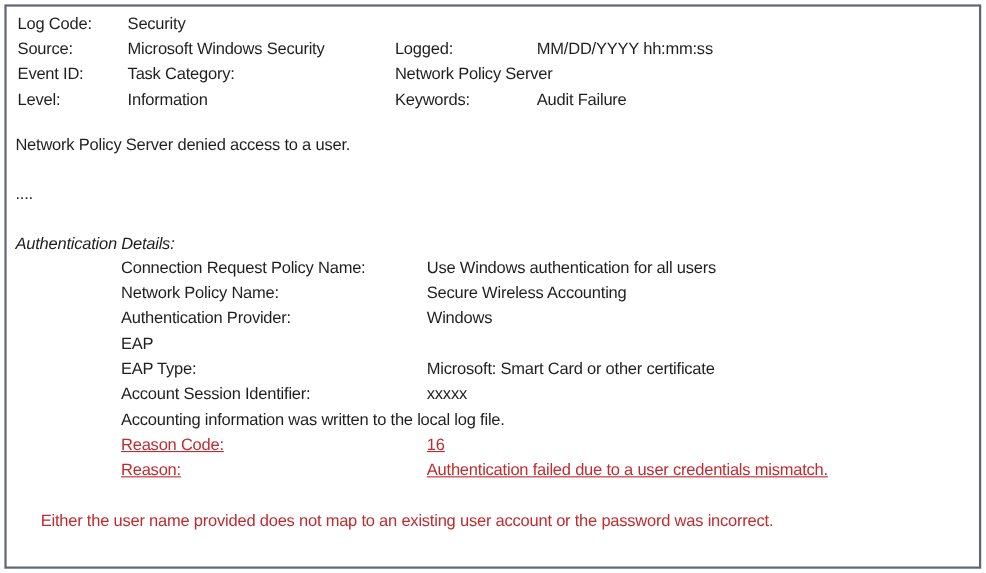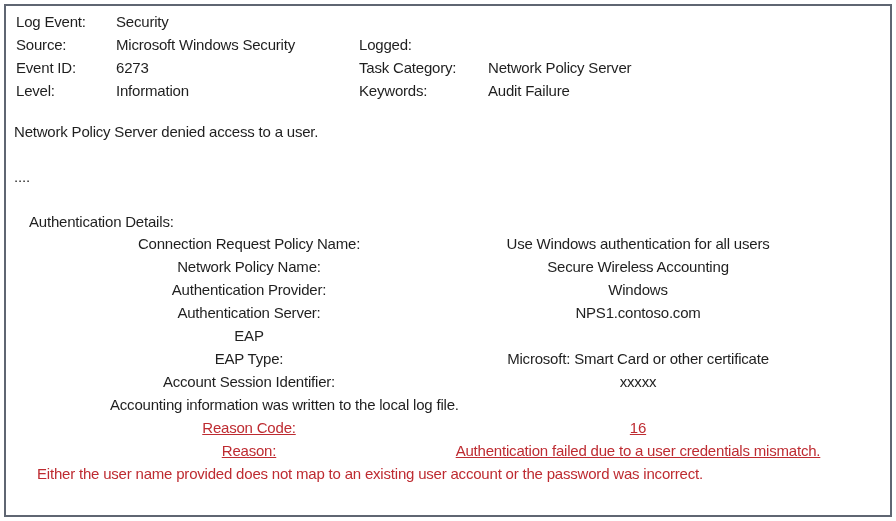--- a/index.html
+++ b/index.html
@@ -29,58 +29,57 @@
     top:4px;left:10px;right:6px;
   }
   .hrow{
     display:grid;
     grid-template-columns:100px 243px 129px 1fr;
     line-height:23px;
     white-space:nowrap;
   }
   .description{position:absolute;top:114px;left:8px;line-height:23px;white-space:nowrap;}
   .ellipsis{position:absolute;top:159px;left:8px;line-height:23px;}
-  .section-title{position:absolute;top:204px;left:23px;line-height:23px;}
+  .section-title{position:absolute;top:204px;left:8px;line-height:23px;font-style:italic;}
   .details{position:absolute;top:226px;left:104px;right:2px;}
   .drow{
     display:grid;
     grid-template-columns:278px 1fr;
     line-height:23px;
     white-space:nowrap;
-    text-align:center;
   }
   .drow.red{color:var(--red);text-decoration:underline;}
   .footer{
     position:absolute;top:456px;left:3px;right:3px;
     line-height:23px;
     color:var(--red);
     white-space:nowrap;
     margin-left:28px;
   }
 </style>
 </head>
 <body>
 
 <div class="frame">
 
   <div class="header">
     <div class="hrow">
-      <span>Log Event:</span>
+      <span>Log Code:</span>
       <span>Security</span>
       <span></span>
       <span></span>
     </div>
     <div class="hrow">
       <span>Source:</span>
       <span>Microsoft Windows Security</span>
       <span>Logged:</span>
+      <span>MM/DD/YYYY hh:mm:ss</span>
     </div>
     <div class="hrow">
       <span>Event ID:</span>
-      <span>6273</span>
       <span>Task Category:</span>
       <span>Network Policy Server</span>
     </div>
     <div class="hrow">
       <span>Level:</span>
       <span>Information</span>
       <span>Keywords:</span>
       <span>Audit Failure</span>
     </div>
   </div>
@@ -98,24 +97,20 @@
     </div>
     <div class="drow">
       <span>Network Policy Name:</span>
       <span>Secure Wireless Accounting</span>
     </div>
     <div class="drow">
       <span>Authentication Provider:</span>
       <span>Windows</span>
     </div>
     <div class="drow">
-      <span>Authentication Server:</span>
-      <span>NPS1.contoso.com</span>
-    </div>
-    <div class="drow">
       <span>EAP</span>
     </div>
     <div class="drow">
       <span>EAP Type:</span>
       <span>Microsoft: Smart Card or other certificate</span>
     </div>
     <div class="drow">
       <span>Account Session Identifier:</span>
       <span>xxxxx</span>
     </div>

